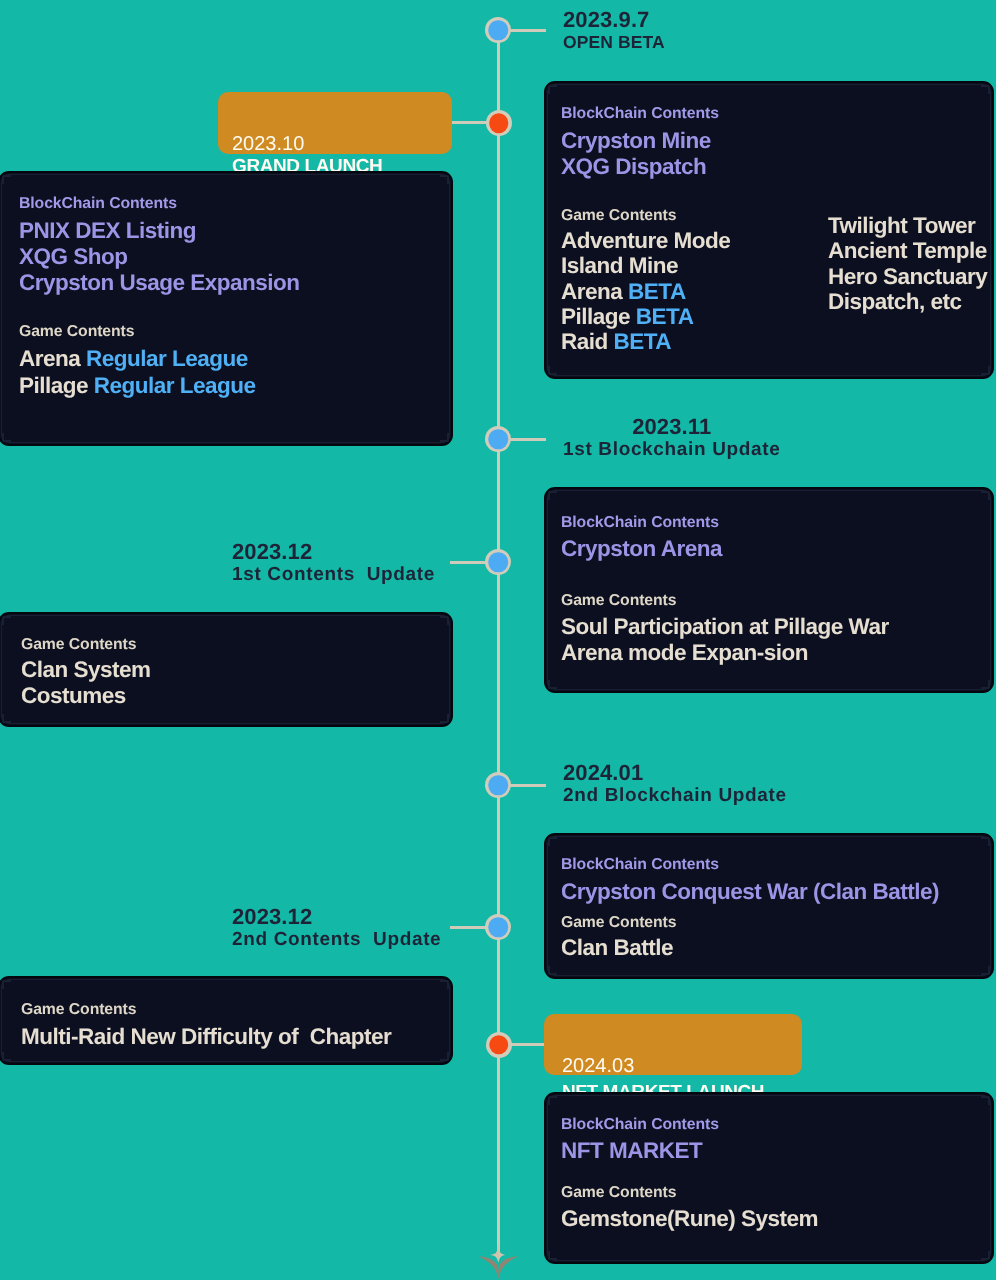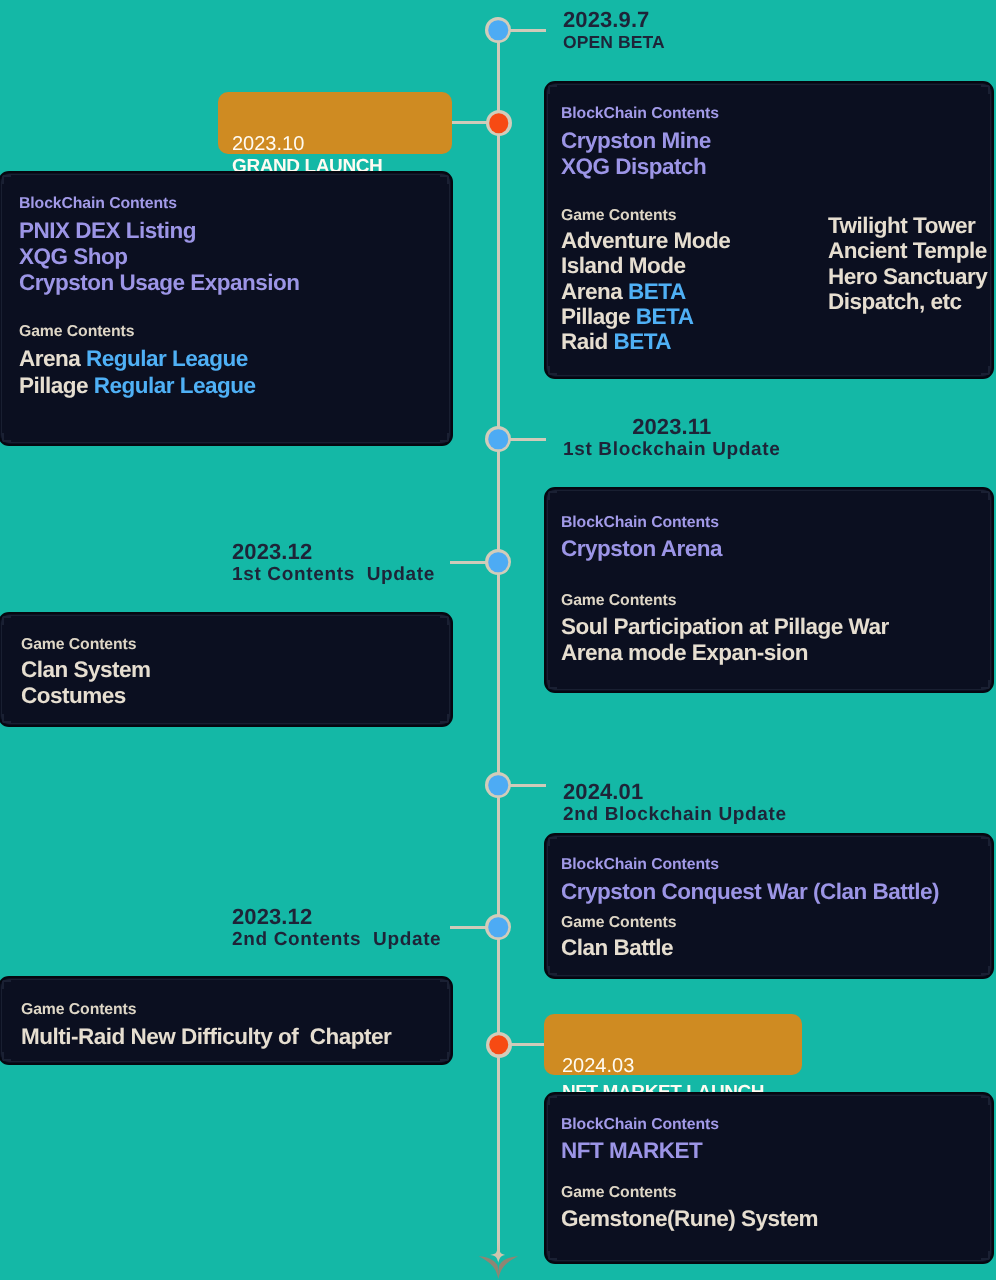--- a/index.html
+++ b/index.html
@@ -130,21 +130,21 @@
     <span class="corner tl"></span>
     <span class="corner tr"></span>
     <span class="corner bl"></span>
     <span class="corner br"></span>
     <div class="h-purple" style="position:absolute; left:15px; top:21px;">BlockChain Contents</div>
     <div class="t-purple" style="position:absolute; left:15px; top:45px;">Crypston Mine</div>
     <div class="t-purple" style="position:absolute; left:15px; top:71px;">XQG Dispatch</div>
     <div class="h-cream" style="position:absolute; left:15px; top:123px;">Game Contents</div>
     <div style="position:absolute; left:15px; top:145px;">
       <div class="t-cream g"><span>Adventure Mode</span></div>
-      <div class="t-cream g"><span>Island Mode</span></div>
+      <div class="t-cream g"><span>Island Mine</span></div>
       <div class="t-cream g"><span>Arena</span> <span class="tag-blue">BETA</span></div>
       <div class="t-cream g"><span>Pillage</span> <span class="tag-blue">BETA</span></div>
       <div class="t-cream g"><span>Raid</span> <span class="tag-blue">BETA</span></div>
     </div>
     <div style="position:absolute; left:237px; top:130px;margin-left:45px;">
       <div class="t-cream g">Twilight Tower</div>
       <div class="t-cream g">Ancient Temple</div>
       <div class="t-cream g">Hero Sanctuary</div>
       <div class="t-cream g">Dispatch, etc</div>
     </div>
@@ -216,21 +216,21 @@
     <div style="position:absolute; left:21px; top:43px;">
       <div class="t-cream">Clan System</div>
       <div class="t-cream">Costumes</div>
     </div>
   </div>
 
   <div class="connector" style="left:510px; top:784px; width:36px;"></div>
   <div class="node node-blue node-ring" style="left:485px; top:772px;">
     <span class="node-core"></span>
   </div>
-  <div class="date-block" style="left:563px; top:762px;margin-top:19px;">
+  <div class="date-block" style="left:563px; top:762px;">
     <div class="d1">2024.01</div>
     <div class="d2">2nd Blockchain Update</div>
   </div>
 
   <div class="card" style="left:544px; top:833px; width:450px; height:146px;">
     <span class="corner tl"></span>
     <span class="corner tr"></span>
     <span class="corner bl"></span>
     <span class="corner br"></span>
     <div class="h-purple" style="position:absolute; left:15px; top:20px;">BlockChain Contents</div>

